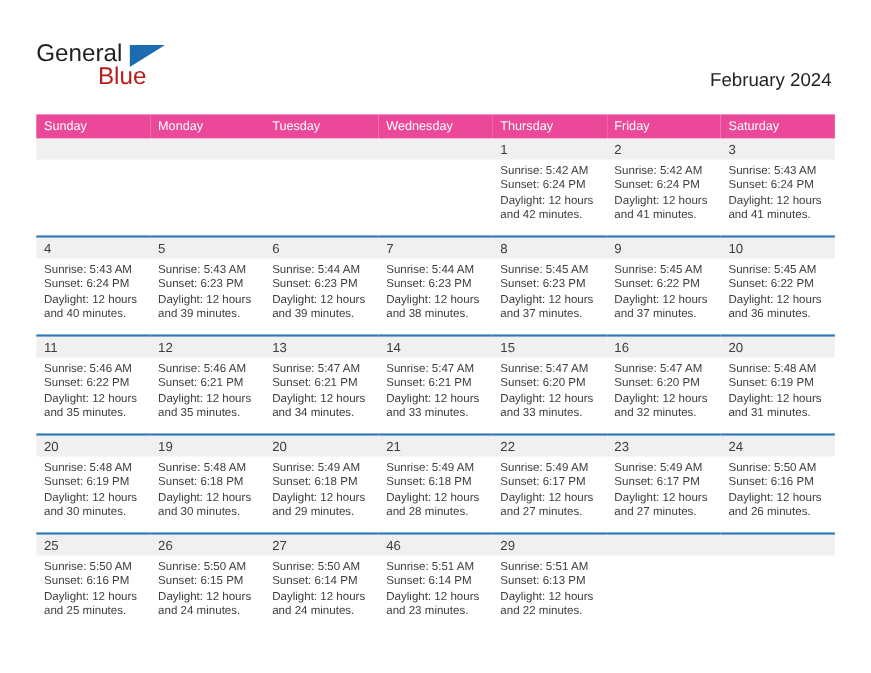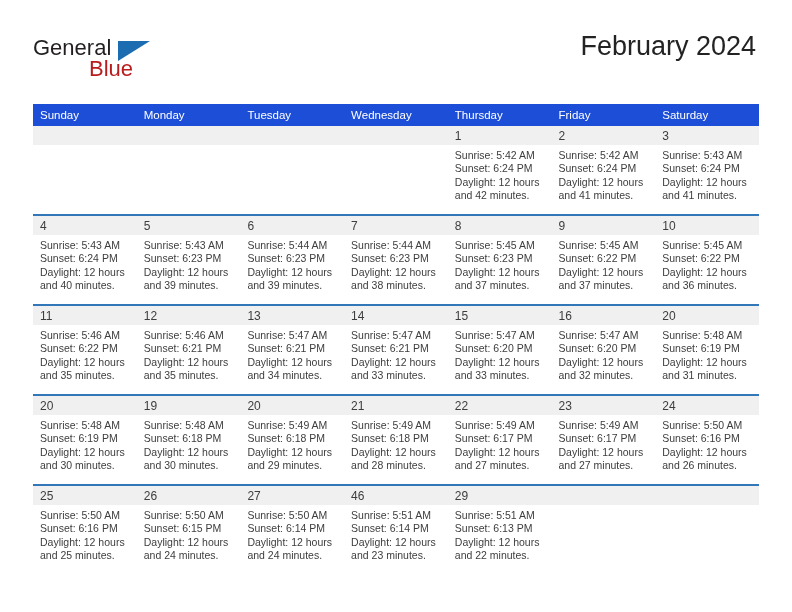--- a/index.html
+++ b/index.html
@@ -62,44 +62,45 @@
     border-bottom: 20px solid transparent;
   }
 
   .title-block {
     position: absolute;
     right: 36px;
     top: 30px;
     text-align: right;
   }
   .cal-title {
-    font-size: 27px;
+    font-size: 17px;
     color: #232323;
     line-height: 32px;
     white-space: nowrap;
+    margin-top: 27px;
   }
   .cal-subtitle {
     font-size: 14.5px;
     color: #232323;
     line-height: 20px;
     margin-top: 8px;
     white-space: nowrap;
   }
 
   
   .calendar {
     position: absolute;
     left: 33px;
     top: 104px;
     width: 726px;
     border-collapse: collapse;
     table-layout: fixed;
   }
   .calendar th {
-    background: #1d4ed8;
+    background: #ec4899;
     color: #ffffff;
     font-size: 11.5px;
     font-weight: normal;
     text-align: left;
     padding: 5px 0 5px 7px;
     height: 20px;
     box-sizing: border-box;
   }
   .calendar td {
     vertical-align: top;

